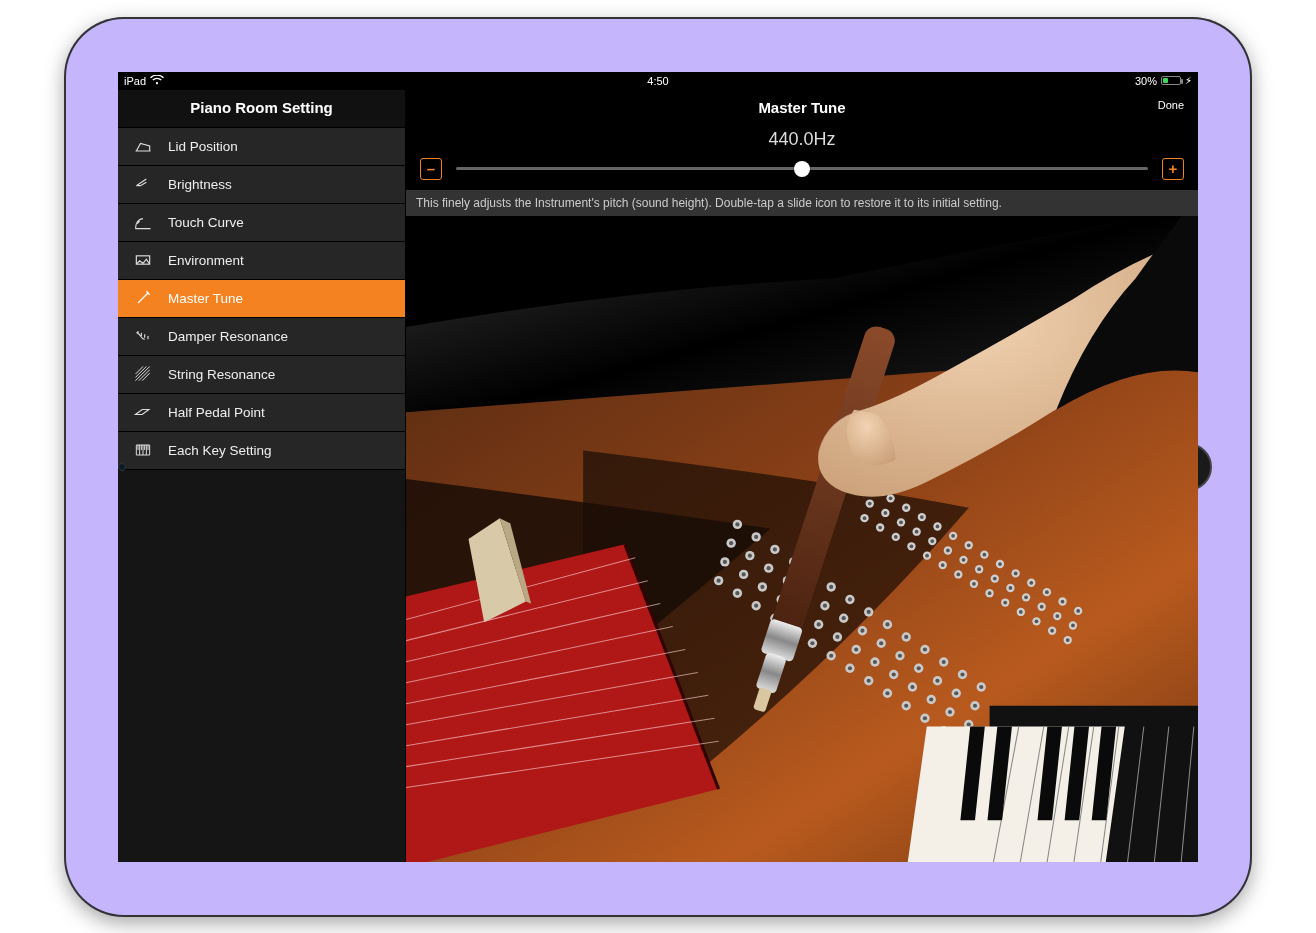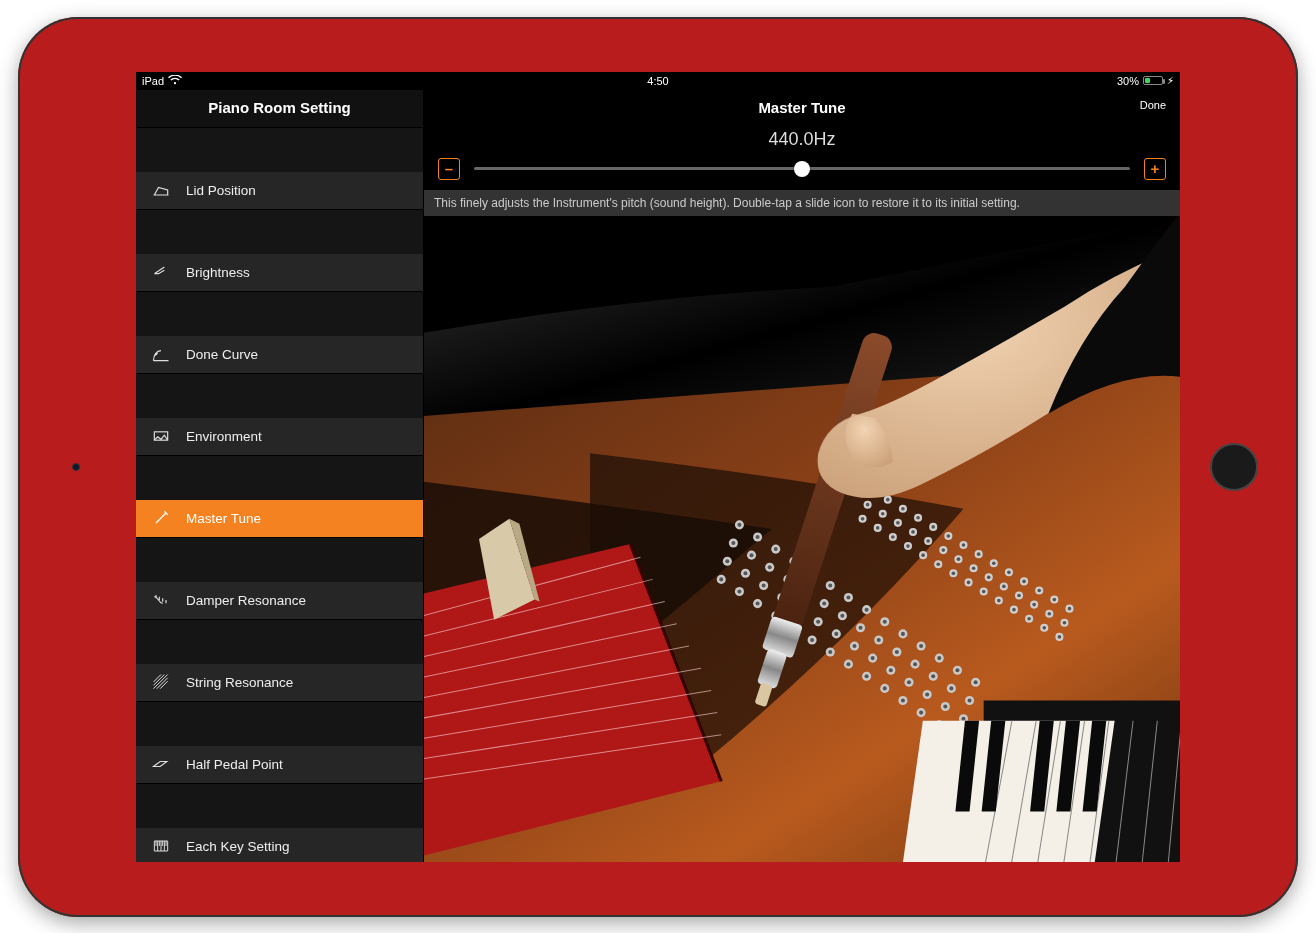--- a/index.html
+++ b/index.html
@@ -5,27 +5,27 @@
   * { box-sizing: border-box; margin: 0; padding: 0; font-family: -apple-system, "Helvetica Neue", Helvetica, Arial, sans-serif; }
   body {
     width: 1316px;
     height: 933px;
     background: #fff;
     display: flex;
     align-items: center;
     justify-content: center;
   }
   .device {
-    width: 1280px;
+    width: 1188px;
     height: 900px;
-    background: #b91c1c;
+    background: #c4b5fd;
     border-radius: 60px;
     box-shadow: 0 6px 20px rgba(0,0,0,.35), inset 0 0 0 2px #333;
     position: relative;
-    padding: 55px 118px;
+    padding: 55px 54px;
   }
   .home-button {
     position: absolute;
     right: 40px;
     top: 50%;
     transform: translateY(-50%);
     width: 48px;
     height: 48px;
     border-radius: 50%;
     border: 2px solid #444;
@@ -110,21 +110,20 @@
     display: flex;
     align-items: center;
     gap: 14px;
     padding: 0 14px;
     height: 38px;
     color: #eee;
     font-size: 13.5px;
     border-bottom: 1px solid #000;
     background: #262626;
     cursor: pointer;
-    margin-top: 44px;
   }
   .sidebar-item.active {
     background: #f58220;
     color: #fff;
   }
   .sidebar-icon {
     width: 22px;
     display: flex;
     justify-content: center;
     align-items: center;
@@ -264,21 +263,21 @@
                 </svg>
               </span>
               <span>Brightness</span>
             </li>
             <li class="sidebar-item">
               <span class="sidebar-icon">
                 <svg viewBox="0 0 24 24" stroke="#ddd" fill="none" stroke-width="1.4">
                   <path d="M3 20h18M3 20c0-7 4-12 9-12M5 14l3-3"></path>
                 </svg>
               </span>
-              <span>Done Curve</span>
+              <span>Touch Curve</span>
             </li>
             <li class="sidebar-item">
               <span class="sidebar-icon">
                 <svg viewBox="0 0 24 24" stroke="#ddd" fill="none" stroke-width="1.4">
                   <rect x="4" y="7" width="16" height="10"></rect>
                   <path d="M4 17l4-4 4 3 4-5 4 6"></path>
                 </svg>
               </span>
               <span>Environment</span>
             </li>

